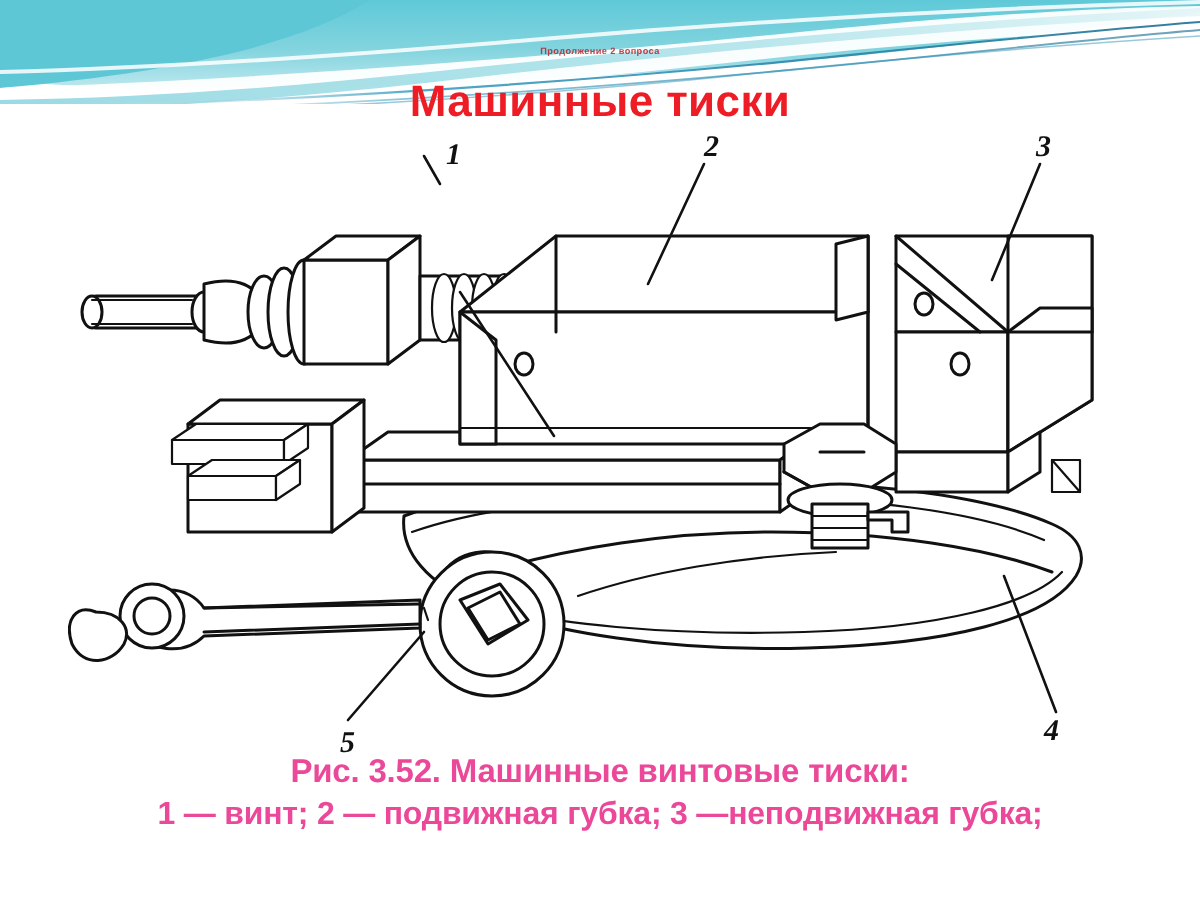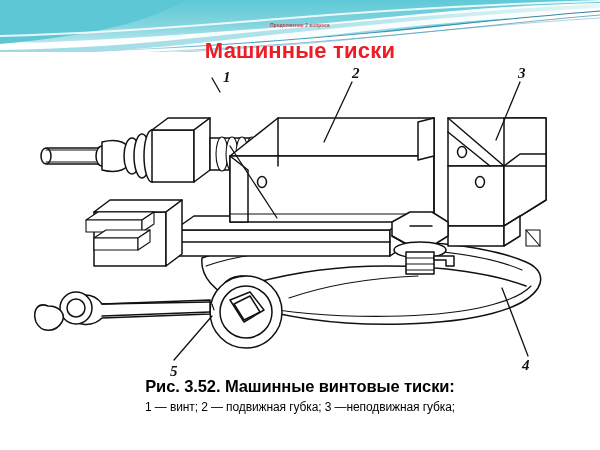--- a/index.html
+++ b/index.html
@@ -53,28 +53,28 @@
   .fillw{fill:#ffffff;stroke:#111111;stroke-width:1.5;stroke-linejoin:round;stroke-linecap:round;}
   .fillw-t{fill:#ffffff;stroke:#111111;stroke-width:1.1;stroke-linejoin:round;stroke-linecap:round;}
   .lead{fill:none;stroke:#111111;stroke-width:1.3;stroke-linecap:round;}
   .calloutnum{
     font-family:"Liberation Serif", serif;
     font-style:italic;font-weight:700;font-size:15px;fill:#111111;
   }
   
   #caption{
     position:absolute;left:0;top:376px;width:600px;text-align:center;
-    color:#000000;
+    color:#ec4899;
     font-family:"Liberation Sans", sans-serif;
   }
   #cap-title{
     font-size:16.5px;font-weight:700;line-height:20px;letter-spacing:-.1px;
   }
   #cap-l1,#cap-l2{
-    font-size:12px;font-weight:400;line-height:19px;letter-spacing:-.1px;
+    font-size:16px;font-weight:700;line-height:19px;letter-spacing:-.1px;
   }
   #cap-l1{margin-top:2px;}
 </style>
 </head>
 <body>
 
 <div id="slide">
 
   <div id="header-band">
     <svg width="600" height="56" viewBox="0 0 600 56" xmlns="http://www.w3.org/2000/svg">

